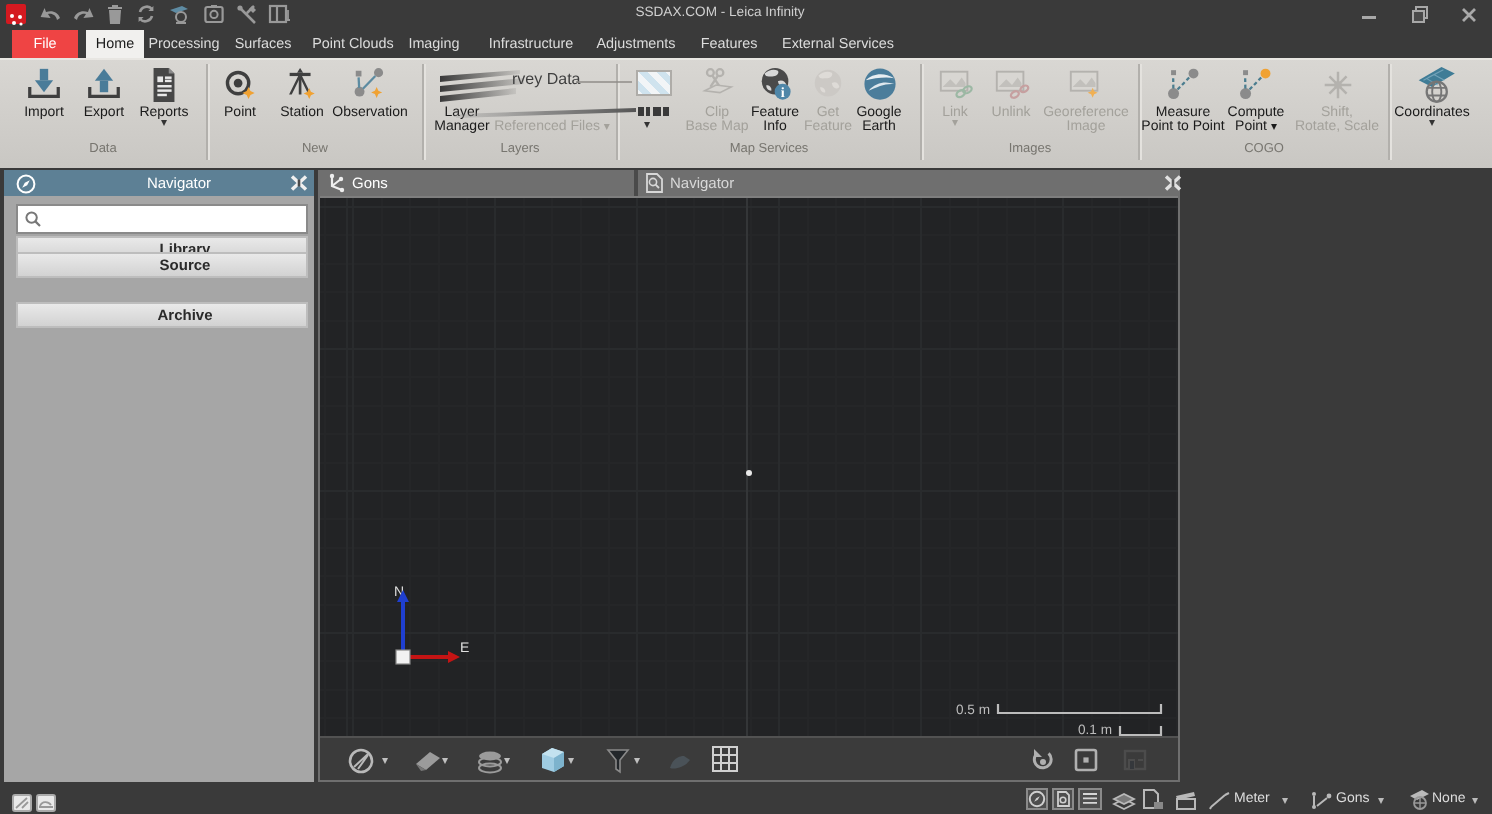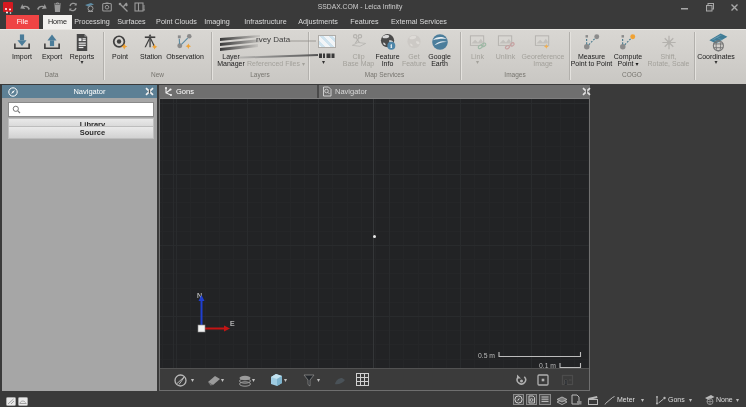--- a/index.html
+++ b/index.html
@@ -340,20 +340,21 @@
         <path d="M1 1.2l7 6.6M8 1.2L1 7.8" stroke="#f0f0f0" stroke-width="1.7"></path>
         <path d="M4.5 2.8v3.4" stroke="#4a4a4a" stroke-width="1.3"></path>
       </svg>
     <div class="a" style="left:6px;top:17px;width:146px;height:15px;background:#fff;border:1px solid #8a8a8a;box-sizing:border-box;"></div>
     <svg class="a" style="left:10px;top:20px;" width="9" height="9" viewBox="0 0 9 9">
         <circle cx="3.8" cy="3.8" r="2.6" fill="none" stroke="#777" stroke-width="1"></circle>
         <path d="M5.8 5.8L8 8" stroke="#777" stroke-width="1.1"></path>
       </svg>
     <div class="navbtn" style="top:32.5px;">Library</div>
     <div class="navbtn" style="top:41px;">Source</div>
+    <div class="navbtn" style="top:66px;">Archive</div>
   </div>
   <div class="a" id="center">
     <div class="a" style="left:158px;top:0;width:2px;height:13px;background:#4a4a4a;"></div>
     <svg class="a" style="left:4px;top:1px;" width="11" height="11" viewBox="0 0 11 11">
         <path d="M3 2v5l5 2M3 7L7.5 3.5" stroke="#eee" stroke-width="1.1" fill="none"></path>
         <circle cx="3" cy="2" r="1.1" fill="#eee"></circle>
         <circle cx="8" cy="9" r="1.1" fill="#eee"></circle>
         <circle cx="7.5" cy="3.5" r="1.1" fill="#eee"></circle>
       </svg>
     <div class="a" style="left:17px;top:0;width:120px;height:13px;color:#fff;font-size:7.5px;line-height:13px;">Gons</div>

